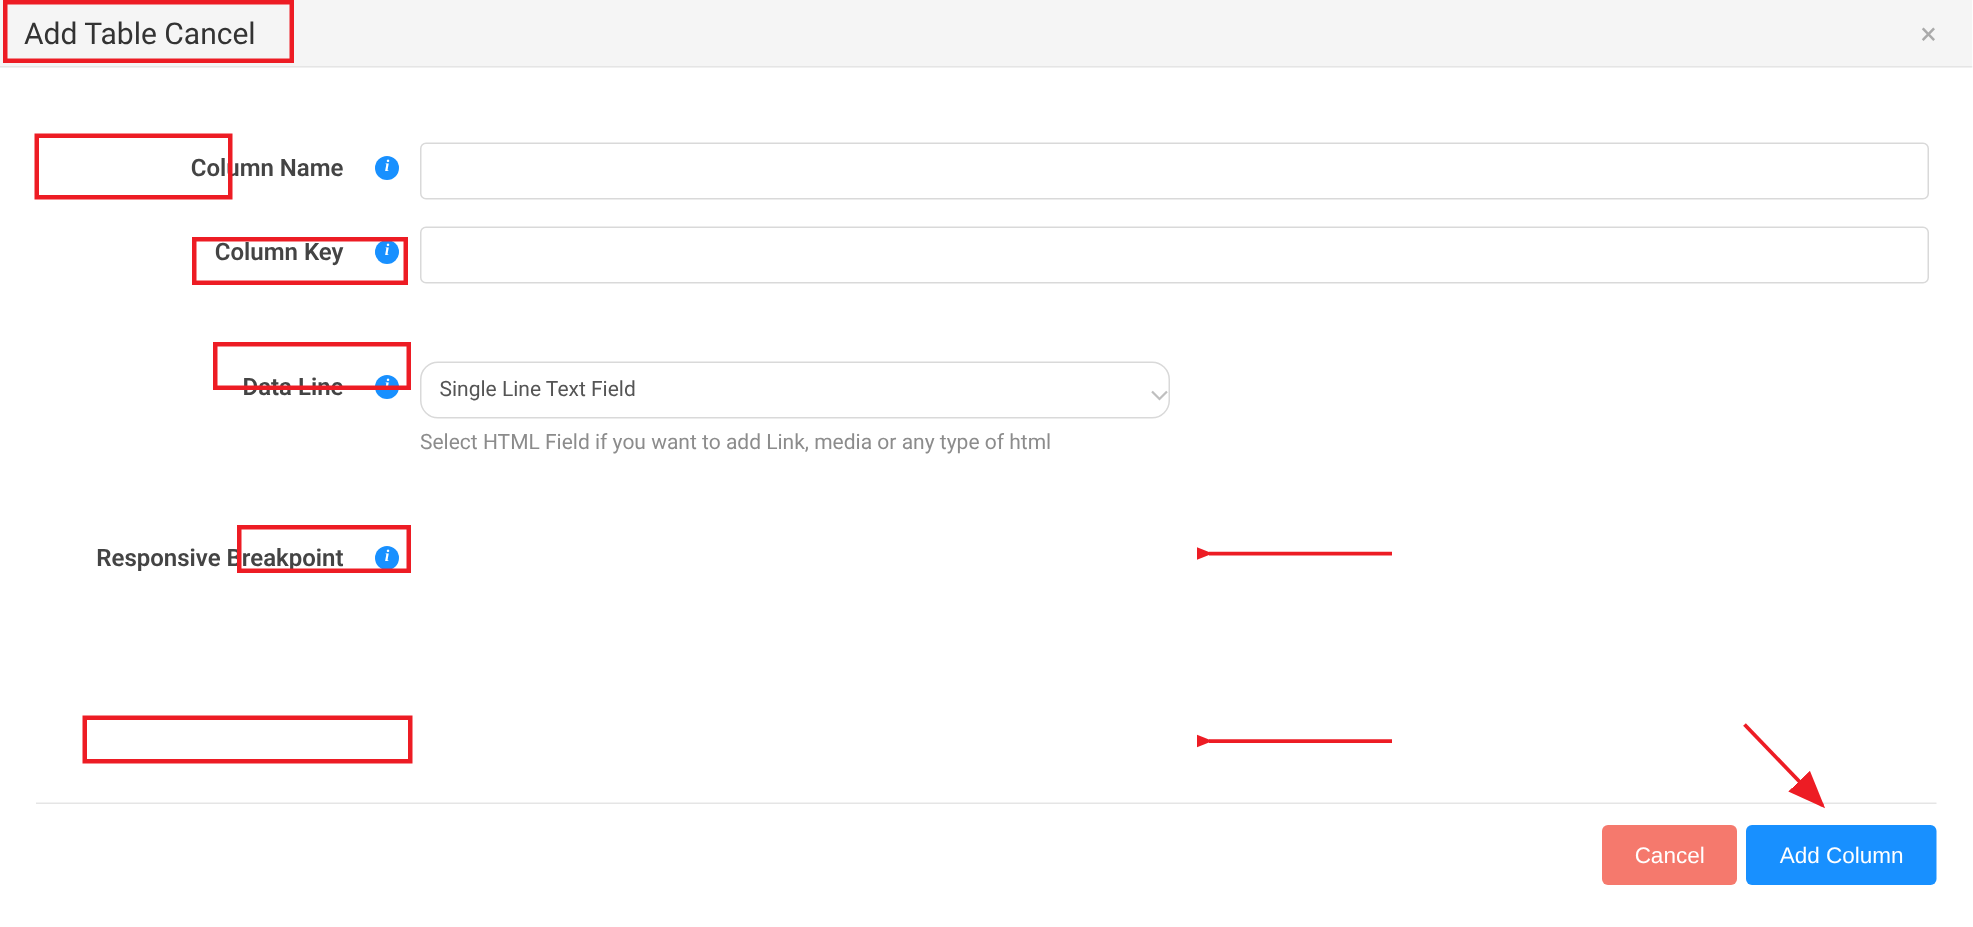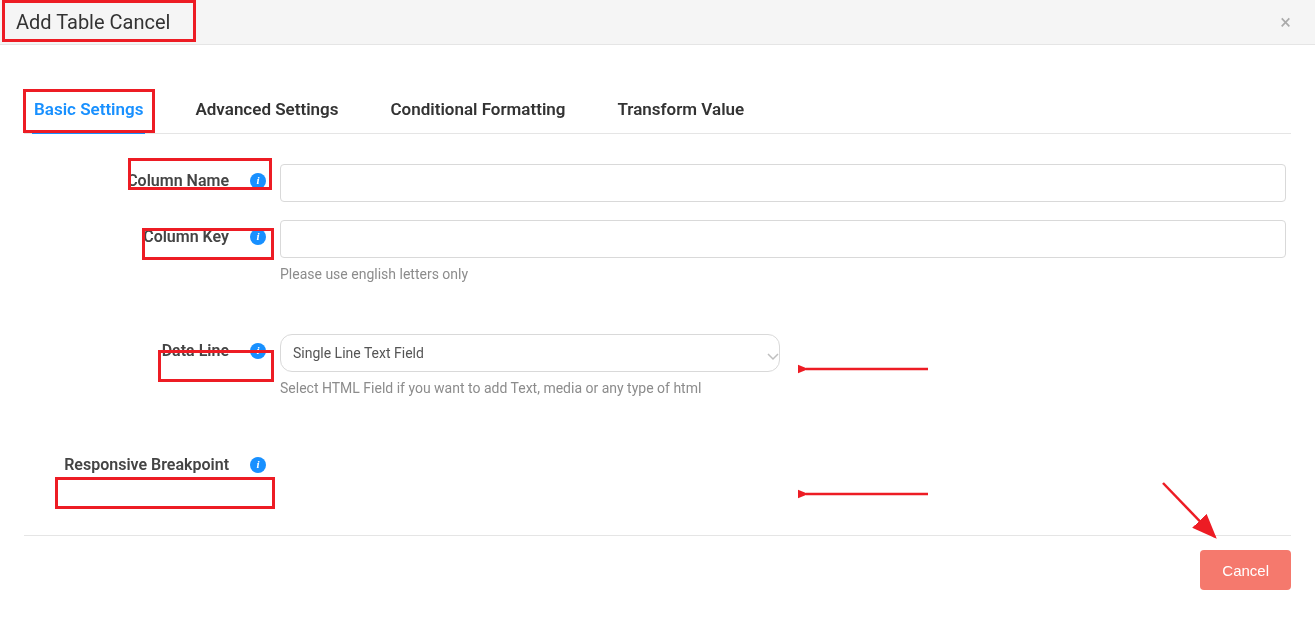--- a/index.html
+++ b/index.html
@@ -159,84 +159,78 @@
 </head>
 <body>
 
 <div class="header">
   <span class="header-title">Add Table Cancel</span>
   <span class="close-x">×</span>
 </div>
 
 <div class="content">
 
-  <div class="tabs">
-    <div class="tab active">Basic Settings</div>
-    <div class="tab">Advanced Settings</div>
-    <div class="tab">Conditional Formatting</div>
-    <div class="tab">Transform Value</div>
-  </div>
 
   <div class="form-area">
 
     <div class="form-row">
       <div class="label-cell">
         <span class="label-text">Column Name</span>
         <span class="info-icon">i</span>
       </div>
       <div class="field-cell">
         <input class="text-input" type="text" value="" style="">
       </div>
     </div>
 
     <div class="form-row">
       <div class="label-cell">
         <span class="label-text">Column Key</span>
         <span class="info-icon">i</span>
       </div>
       <div class="field-cell">
         <input class="text-input" type="text" value="" style="">
-        <div class="helper-text">Please use english letters only</div>
       </div>
     </div>
 
     <div class="gap-row"></div>
 
     <div class="form-row">
       <div class="label-cell">
         <span class="label-text">Data Line</span>
         <span class="info-icon">i</span>
       </div>
       <div class="field-cell">
         <div class="select-box">
           <span>Single Line Text Field</span>
           <span class="chevron">
             <svg viewBox="0 0 12 8">
                 <path d="M1 1 L6 6 L11 1" fill="none" stroke="#bfbfbf" stroke-width="1.5"></path>
               </svg>
           </span>
         </div>
-        <div class="helper-text">Select HTML Field if you want to add Text, media or any type of html</div>
+        <div class="helper-text">Select HTML Field if you want to add Link, media or any type of html</div>
       </div>
     </div>
 
     <div class="gap-row"></div>
 
     <div class="form-row">
       <div class="label-cell">
         <span class="label-text">Responsive Breakpoint</span>
         <span class="info-icon">i</span>
       </div>
     </div>
 
   </div>
 </div>
 
 <div class="footer">
   <button class="btn btn-cancel">Cancel</button>
+  <button class="btn btn-primary">Add Column</button>
 </div>
 
 <div class="red-box" style="left:2px; top:0px; width:194px; height:42px;"></div>
 <div class="red-box" style="left:23px; top:89px; width:132px; height:44px;"></div>
 <div class="red-box" style="left:128px; top:158px; width:144px; height:32px;"></div>
 <div class="red-box" style="left:142px; top:228px; width:132px; height:32px;"></div>
 <div class="red-box" style="left:158px; top:350px; width:116px; height:32px;"></div>
 <div class="red-box" style="left:55px; top:477px; width:220px; height:32px;"></div>
 
 <div class="red-arrow" style="left:798px; top:359px;">

